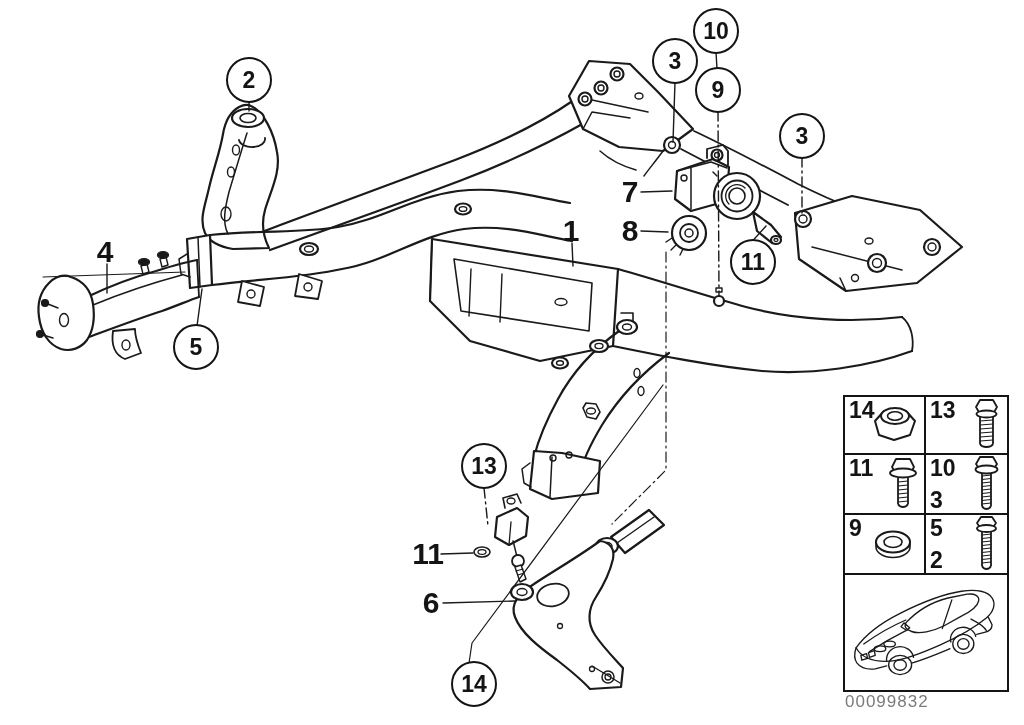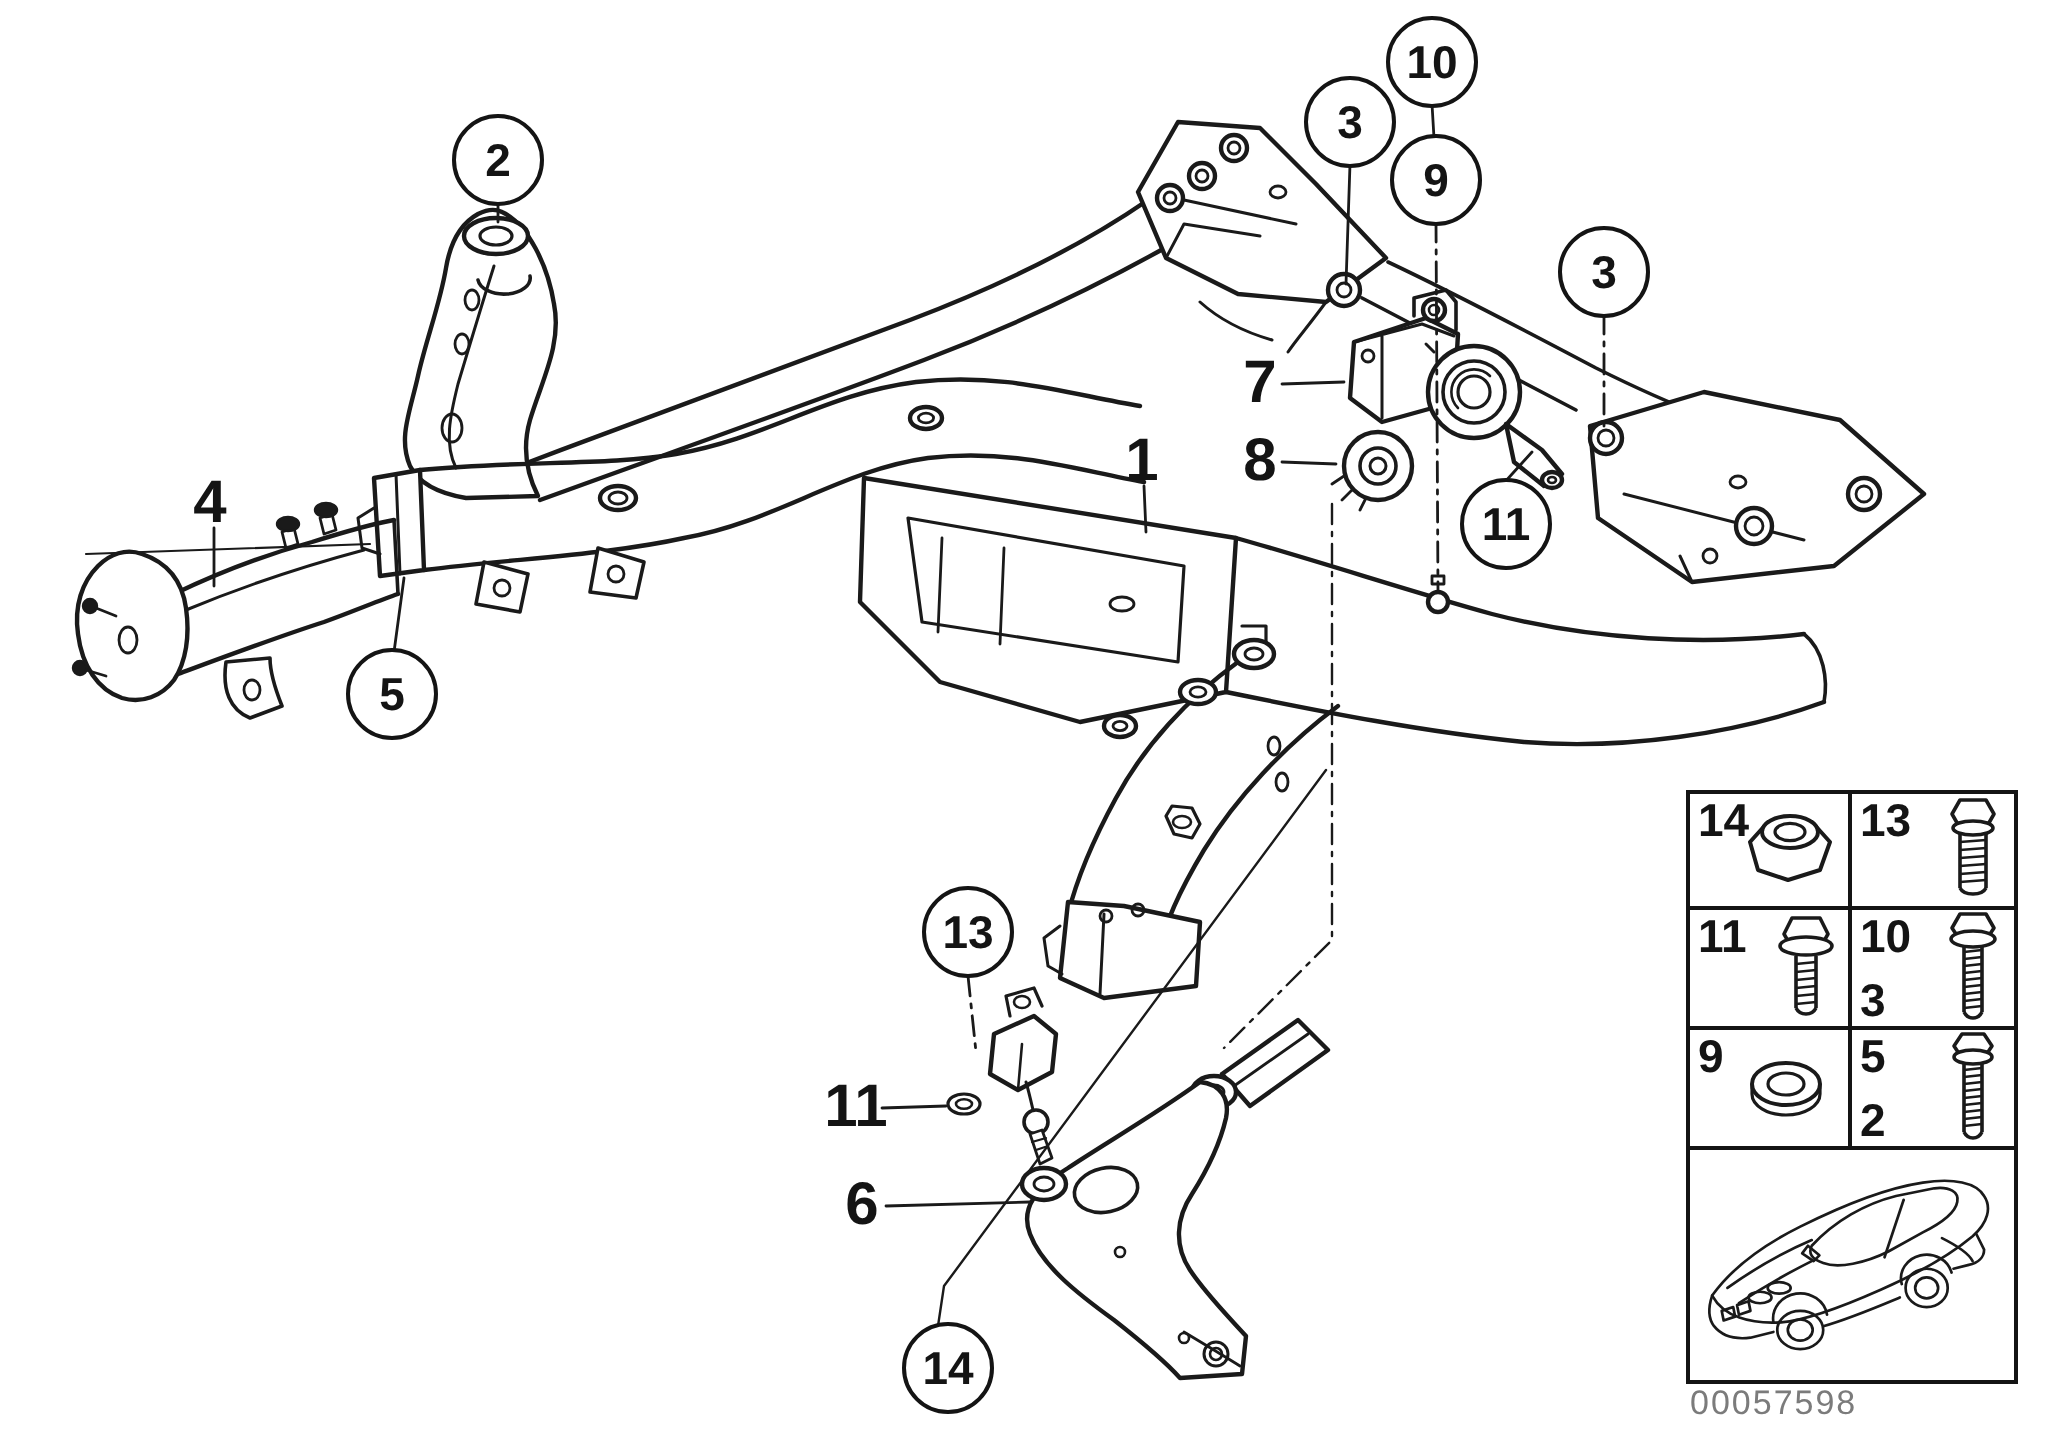--- a/index.html
+++ b/index.html
@@ -356,15 +356,15 @@
           <ellipse cx="120" cy="72" rx="6" ry="5.5"></ellipse>
           <path d="M66,92 C80,88 94,82 106,77"></path>
           <path d="M64,55 L58,50 L55,54 L61,58 Z"></path>
           <path d="M146,44 L150,52 C150,56 147,59 142,60 L134,62"></path>
           <path d="M128,46 C136,50 142,54 144,58"></path>
         </g>
       </svg>
     </div>
   </div>
 
-  <div id="docnum">00057598</div>
+  <div id="docnum">00099832</div>
 
 </div>
 
 </body></html>

